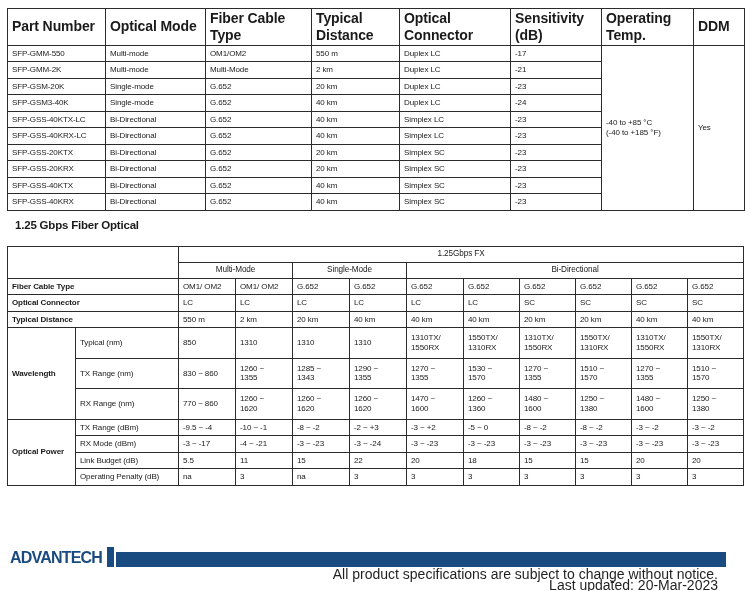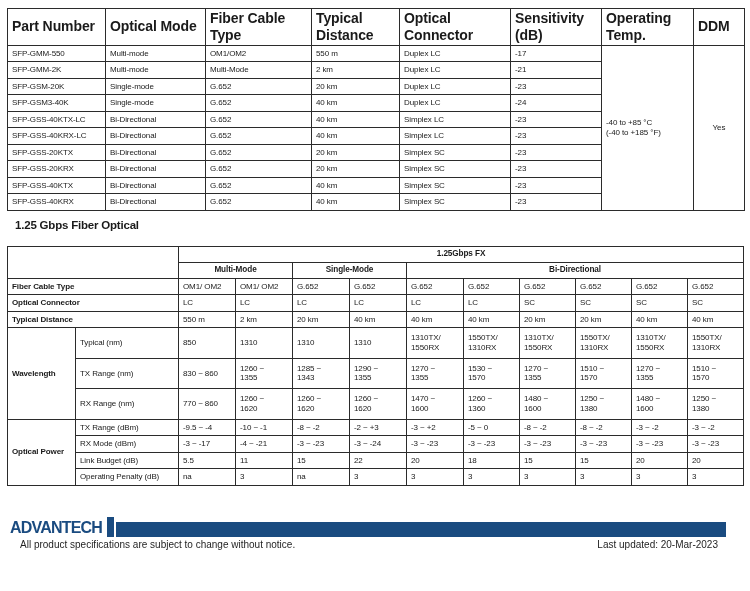--- a/index.html
+++ b/index.html
@@ -13,45 +13,45 @@
   }
   td,th{
     border:1px solid #2b2b2b;font-size:8px;line-height:1.2;padding:1px 4px;
     text-align:left;vertical-align:middle;font-weight:normal;
     white-space:pre-line;overflow:hidden;letter-spacing:-0.1px;
   }
   
   #t1{margin-top:8px;}
   #t1 thead th{font-weight:bold;height:14px;font-size:14px;}
   #t1 tbody td{height:13.5px;}
-  #t1 td.center{text-align:center;}
+  #t1 td.center{}
   
   .section-title{
     margin:8px 0 0 15px;font-size:11.5px;font-weight:bold;line-height:13px;
     letter-spacing:-0.2px;
   }
   
   #t2{margin-top:14px;}
-  #t2 .ghead{font-weight:bold;text-align:center;height:13px;font-size:8.2px;}
+  #t2 .ghead{font-weight:normal;text-align:center;height:13px;font-size:8.2px;}
   #t2 th.rowlabel{font-weight:bold;vertical-align:middle;}
   #t2 td,#t2 th{height:13.5px;}
   #t2 tr.tall td,#t2 tr.tall th{height:27.5px;}
   #t2 td.blank{border-bottom:1px solid #2b2b2b;}
   
-  .footer{position:absolute;left:0;top:515px;width:726px;text-align:right;}
+  .footer{position:absolute;left:0;top:545px;width:726px;text-align:right;}
   .brandrow{display:flex;align-items:flex-end;height:22px;}
   .logo{
     margin-left:10px;font-size:16px;font-weight:bold;color:#1A4B80;
     letter-spacing:-0.8px;line-height:19px;white-space:nowrap;
   }
   .vsep{width:7px;height:20px;background:#1A4B80;margin-left:5px;flex:none;}
   .hbar{flex:1;height:15px;background:#1A4B80;margin-left:2px;}
   .noticerow{
-    display:flex;justify-content:space-between;font-size:10px;line-height:11px;
-    margin:2px 8px 0 20px;color:#1f1f1f;
+    display:flex;justify-content:space-between;font-size:14px;line-height:11px;
+    margin:2px 8px 0 12px;color:#1f1f1f;flex-direction:column;
   }
 </style>
 </head>
 <body>
 
 <table id="t1">
   <colgroup>
       <col style="width: 98px;">
       <col style="width: 100px;">
       <col style="width: 106px;">

